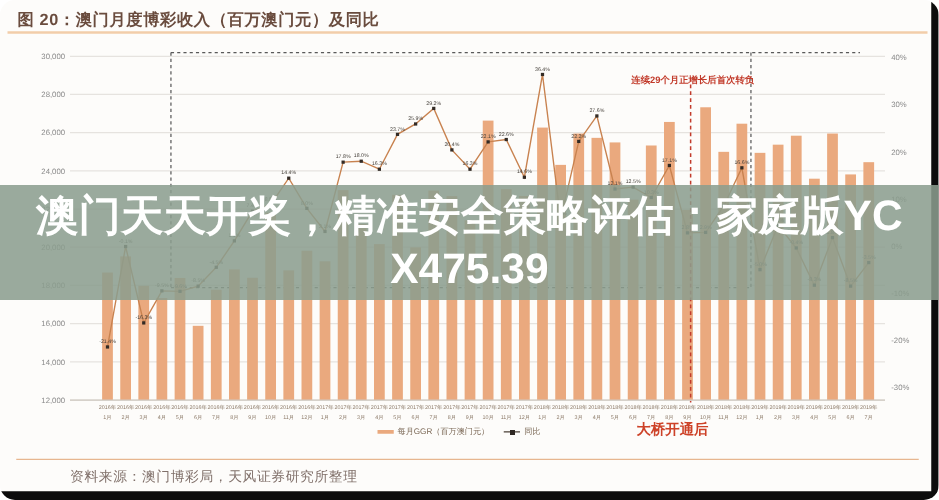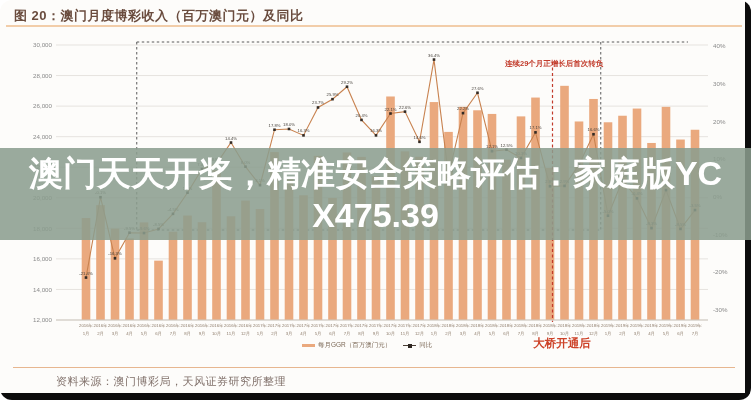--- a/index.html
+++ b/index.html
@@ -6,21 +6,21 @@
   body{font-family:"Liberation Sans","DejaVu Sans",sans-serif;background:#ffffff;}
   #stage{position:relative;width:751px;height:400px;background:#fdfcfa;overflow:hidden;border-radius:12px;}
 
   .fig-title{position:absolute;left:14px;top:7px;font-size:13px;font-weight:bold;color:#6a4c3e;letter-spacing:.5px;}
   .title-rule{position:absolute;left:6px;top:25px;width:736px;height:2px;background:#f2cda9;}
 
   .overlay-band{position:absolute;left:0;top:148px;width:751px;height:92px;background:rgba(139,157,143,.87);z-index:30;display:flex;align-items:center;justify-content:center;}
   .overlay-text{width:708px;margin:0 auto;text-align:center;font-size:34px;line-height:1.25;font-weight:900;color:#ffffff;word-break:break-all;letter-spacing:0px;}
 
   .streak-note{position:absolute;left:505px;top:47px;width:132px;text-align:left;font-size:7.5px;font-weight:bold;color:#c23b2b;z-index:5;margin-top:12px;}
-  .bridge-note{position:absolute;left:506px;top:336px;width:112px;text-align:center;font-size:11.5px;font-weight:bold;color:#cd4228;z-index:5;}
+  .bridge-note{position:absolute;left:482px;top:336px;width:112px;text-align:center;font-size:11.5px;font-weight:bold;color:#cd4228;z-index:5;}
 
   .legend{position:absolute;left:302px;top:341px;display:flex;align-items:center;gap:12px;z-index:5;}
   .legend-item{display:flex;align-items:center;gap:3px;font-size:6.5px;color:#7d6a58;}
   .swatch-bar{width:13px;height:3px;background:#eaa97e;}
   .swatch-line{position:relative;width:13px;height:1px;background:#4a3f36;}
   .swatch-line:after{content:"";position:absolute;left:5px;top:-1.5px;width:4px;height:4px;background:#2e2722;}
 
   .src-rule{position:absolute;left:13px;top:367px;width:722px;height:1px;background:#e7b68f;}
   .fig-source{position:absolute;left:13px;top:374px;font-size:11px;color:#80706a;letter-spacing:.5px;margin-left:43px;}
 

